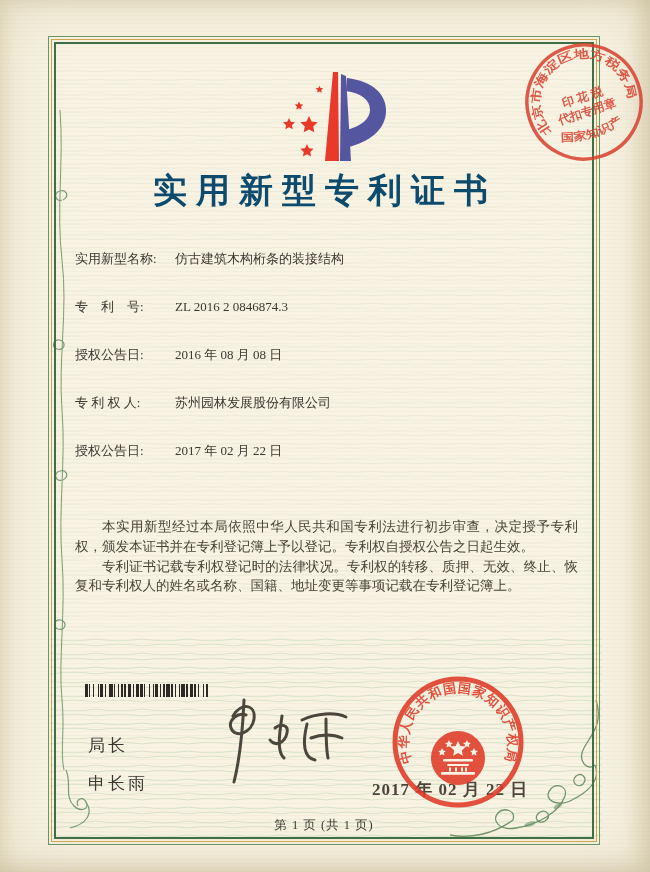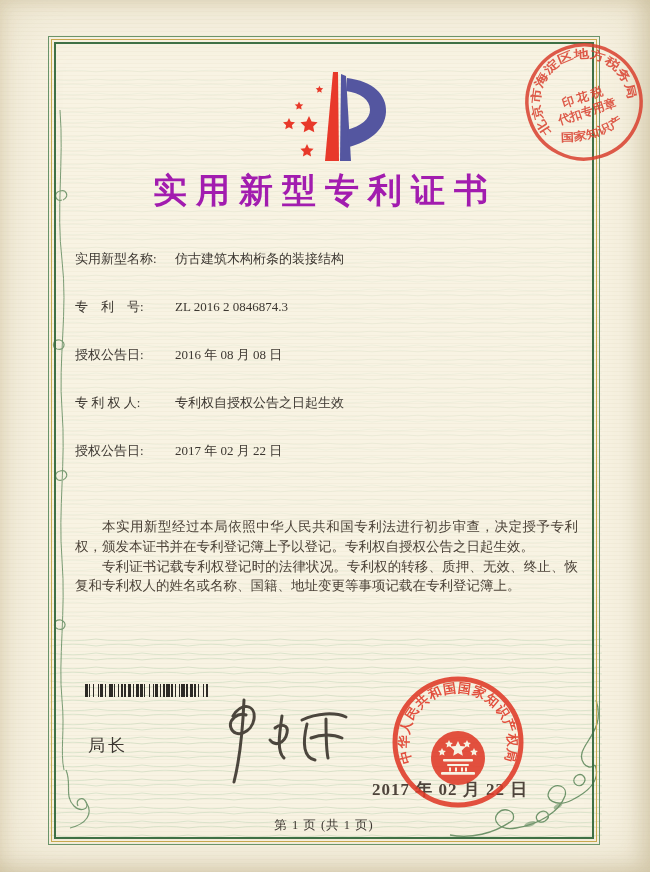--- a/index.html
+++ b/index.html
@@ -12,21 +12,21 @@
   }
   .texture{position:absolute;inset:0;pointer-events:none;
     background:repeating-linear-gradient(0deg,rgba(205,195,160,.10) 0 1px,transparent 1px 4px);}
   svg.bg{position:absolute;left:0;top:0;pointer-events:none;}
   .frame-outer{position:absolute;left:48px;top:36px;right:50px;bottom:27px;border:1px solid #6a946a;}
   .frame-mid{position:absolute;inset:2px;border:1px solid var(--frame-gold,#c8a84e);}
   .frame-inner{position:absolute;inset:2px;border:2px solid var(--frame-green,#3f7045);}
   .cert-no{position:absolute;left:75px;top:84px;font-size:15px;letter-spacing:2px;}
   .logo{position:absolute;left:281px;top:64px;}
   .title{position:absolute;left:0;top:168px;width:650px;margin:0;text-align:center;
-    font-size:34px;font-weight:700;letter-spacing:9px;color:#a21caf;}
+    font-size:34px;font-weight:700;letter-spacing:9px;color:#0c4a6e;}
   .fields{position:absolute;left:75px;top:250px;width:500px;}
   .field-row{height:48px;font-size:13px;white-space:nowrap;}
   .f-label{display:inline-block;min-width:96px;}
   .f-value{margin-left:4px;}
   .paragraphs{position:absolute;left:75px;top:517px;width:503px;font-size:13.5px;
     line-height:19.8px;text-align:justify;color:#4b4238;}
   .paragraphs p{margin:0;text-indent:2em;}
   .barcode{position:absolute;left:85px;top:684px;width:163px;height:13px;display:flex;align-items:stretch;overflow:hidden;}
   .barcode i{display:block;height:100%;}
   .director{position:absolute;left:88px;top:727px;font-size:17px;letter-spacing:3px;line-height:38px;}
@@ -199,21 +199,21 @@
       <path d="M66 14 C92 17 106 31 105 48 C104 67 87 78 68 83 L66 66 C80 62 89 55 89 46 C89 35 79 29 65 27 Z"></path>
     </g>
   </svg>
 
   <h1 class="title">实用新型专利证书</h1>
 
   <div class="fields">
     <div class="field-row"><span class="f-label">实用新型名称:</span><span class="f-value">仿古建筑木构桁条的装接结构</span></div>
     <div class="field-row"><span class="f-label">专　利　号:</span><span class="f-value">ZL 2016 2 0846874.3</span></div>
     <div class="field-row"><span class="f-label">授权公告日:</span><span class="f-value">2016 年 08 月 08 日</span></div>
-    <div class="field-row"><span class="f-label">专 利 权 人:</span><span class="f-value">专利权自授权公告之日起生效</span></div>
+    <div class="field-row"><span class="f-label">专 利 权 人:</span><span class="f-value">苏州园林发展股份有限公司</span></div>
     <div class="field-row"><span class="f-label">授权公告日:</span><span class="f-value">2017 年 02 月 22 日</span></div>
   </div>
 
   <div class="paragraphs">
     <p>本实用新型经过本局依照中华人民共和国专利法进行初步审查，决定授予专利权，颁发本证书并在专利登记簿上予以登记。专利权自授权公告之日起生效。</p>
     <p>专利证书记载专利权登记时的法律状况。专利权的转移、质押、无效、终止、恢复和专利权人的姓名或名称、国籍、地址变更等事项记载在专利登记簿上。</p>
   </div>
 
   <div class="barcode" id="barcode">
       <i style="width: 2.5px; background: rgb(45, 42, 38);"></i>
@@ -277,20 +277,21 @@
       <i style="width: 1.25px; background: rgb(45, 42, 38);"></i>
       <i style="width: 3.75px; background: transparent;"></i>
       <i style="width: 1.25px; background: rgb(45, 42, 38);"></i>
       <i style="width: 2.5px; background: transparent;"></i>
       <i style="width: 1.25px; background: rgb(45, 42, 38);"></i>
       <i style="width: 1.25px; background: transparent;"></i>
     </div>
 
   <div class="director">
     <div>局长</div>
+    <div>申长雨</div>
   </div>
 
   <svg class="signature" width="155" height="100" viewBox="0 0 155 100">
     <g fill="none" style="stroke:var(--signature-ink,#3a342c)" stroke-width="3" stroke-linecap="round" stroke-linejoin="round" opacity="0.9">
       <path d="M28,24 C36,10 51,12 49,27 C47,41 30,47 26,36 C23,28 33,20 41,23"></path>
       <path d="M39,8 C38,32 36,62 29,90"></path>
       <path d="M70,36 C76,31 84,33 82,41 C80,51 70,55 65,48"></path>
       <path d="M77,24 C74,44 72,60 79,66"></path>
       <path d="M97,28 C112,21 130,20 141,25"></path>
       <path d="M102,32 C97,52 99,66 110,68"></path>

